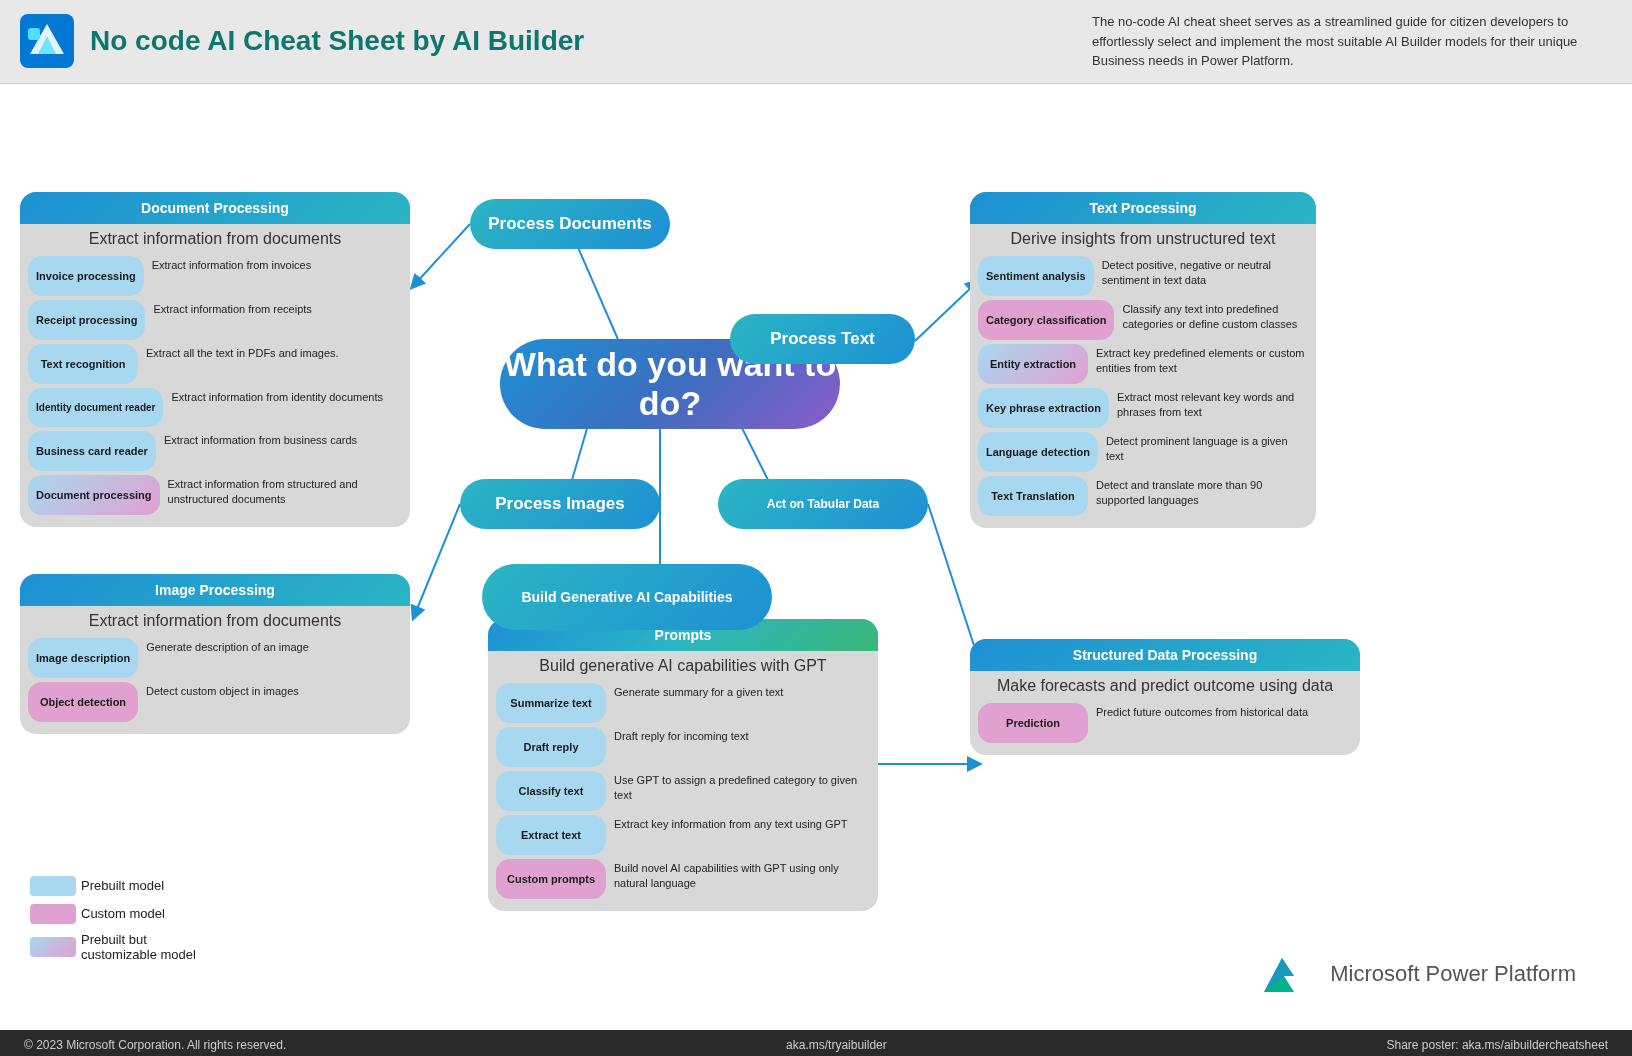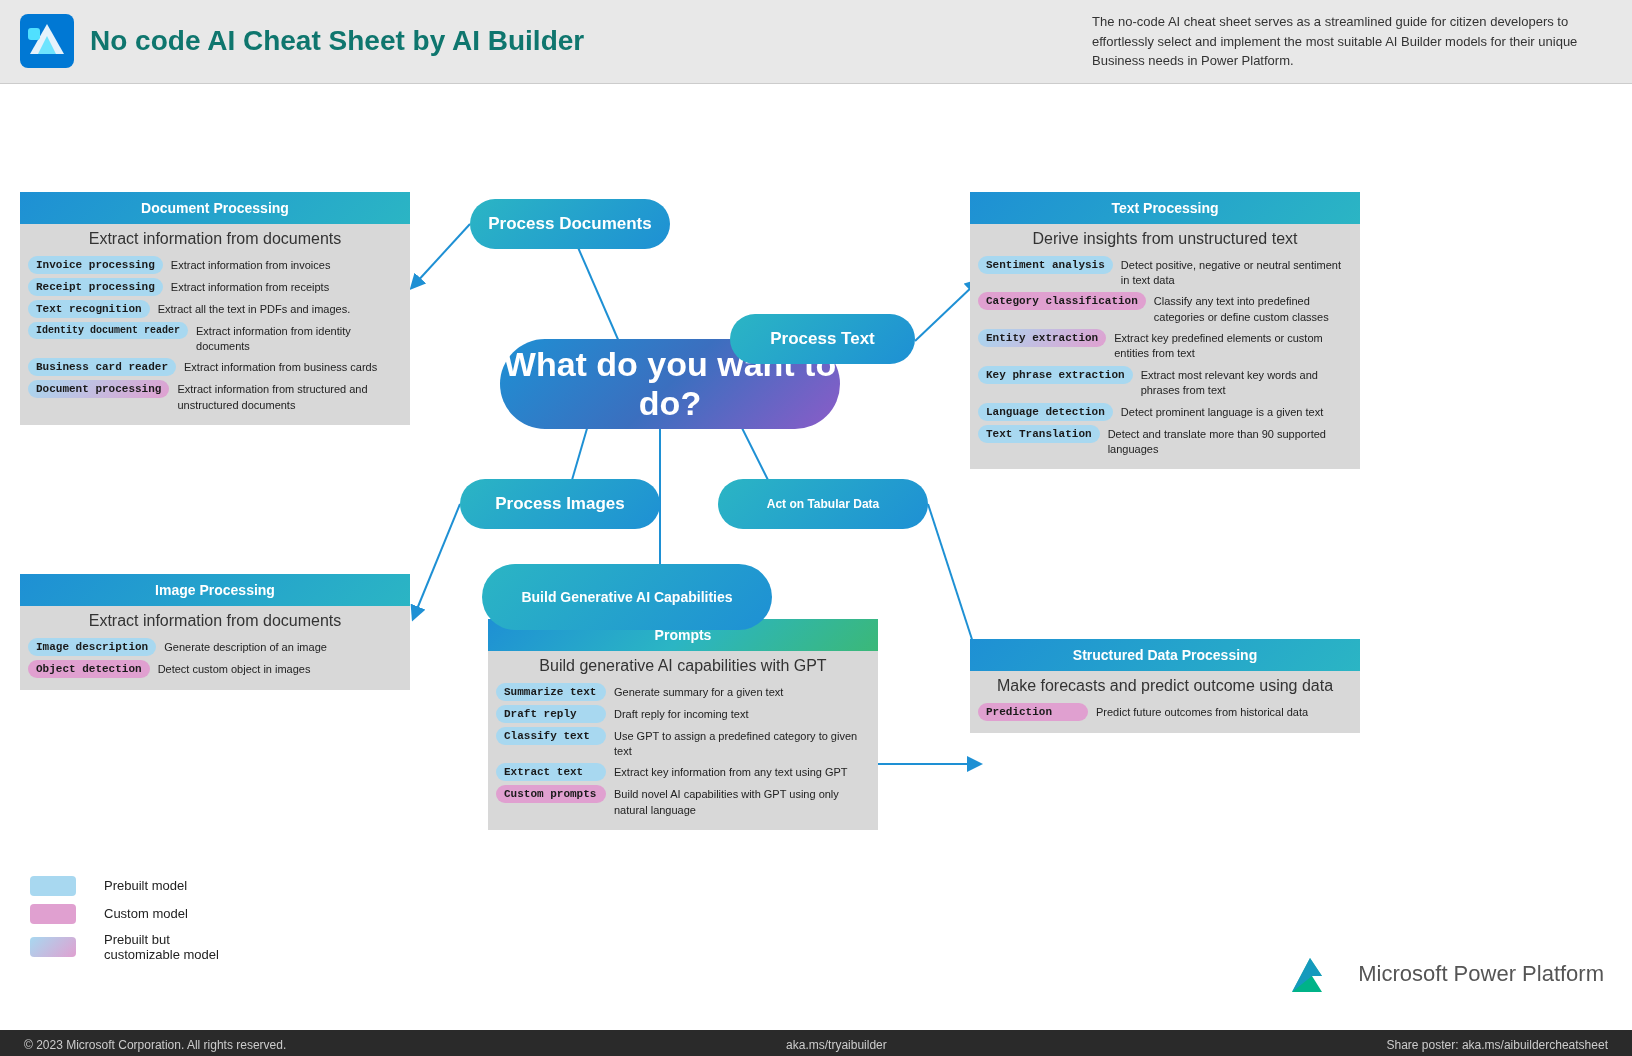--- a/index.html
+++ b/index.html
@@ -122,21 +122,21 @@
       width: 290px;
       height: 66px;
       left: 482px;
       top: 480px;
     }
 
     
     .panel {
       position: absolute;
       background: #d8d8d8;
-      border-radius: 0;
+      border-radius: 16px;
       z-index: 3;
       padding: 0;
       overflow: hidden;
     }
     .panel-header {
       background: linear-gradient(135deg, #1e90d4, #2bb5c4);
       color: white;
       font-weight: 700;
       font-size: 14px;
       text-align: center;
@@ -154,25 +154,25 @@
     .panel-row {
       display: flex;
       align-items: flex-start;
       gap: 8px;
       margin-bottom: 4px;
     }
     .panel-tag {
       border-radius: 14px;
       font-size: 11px;
       font-weight: 600;
-      padding: 3px 8px;
+      padding: 14px 8px;
       min-width: 110px;
+      text-align: center;
       flex-shrink: 0;
       color: #1a1a1a;
-      font-family: Liberation Mono, monospace;
     }
     .tag-blue { background: #a8d8f0; }
     .tag-pink { background: #e0a0d0; }
     .tag-gradient {
       background: linear-gradient(135deg, #a8d8f0, #e0a0d0);
     }
     .panel-row-desc {
       font-size: 11px;
       color: #222;
       line-height: 1.4;
@@ -188,21 +188,21 @@
     
     .panel-img {
       left: 20px;
       top: 490px;
       width: 390px;
     }
     
     .panel-text {
       left: 970px;
       top: 108px;
-      width: 390px;
+      width: 346px;
     }
     
     .panel-structured {
       left: 970px;
       top: 555px;
       width: 390px;
     }
     
     .panel-prompts {
       left: 488px;
@@ -216,21 +216,21 @@
     
     .legend {
       position: absolute;
       left: 30px;
       bottom: 90px;
       z-index: 5;
     }
     .legend-item {
       display: flex;
       align-items: center;
-      gap: 28px;
+      gap: 5px;
       margin-bottom: 8px;
     }
     .legend-swatch {
       width: 46px;
       height: 20px;
       border-radius: 4px;
     }
     .legend-label {
       font-size: 13px;
       color: #222;
@@ -248,21 +248,21 @@
       justify-content: space-between;
       align-items: center;
       padding: 8px 24px;
       font-size: 12px;
       z-index: 10;
     }
 
     
     .ms-logo-area {
       position: absolute;
-      right: 28px;
+      right: 56px;
       bottom: 60px;
       display: flex;
       align-items: center;
       gap: 22px;
       z-index: 5;
     }
     .ms-logo-text {
       font-size: 22px;
       font-weight: 300;
       color: #555;

